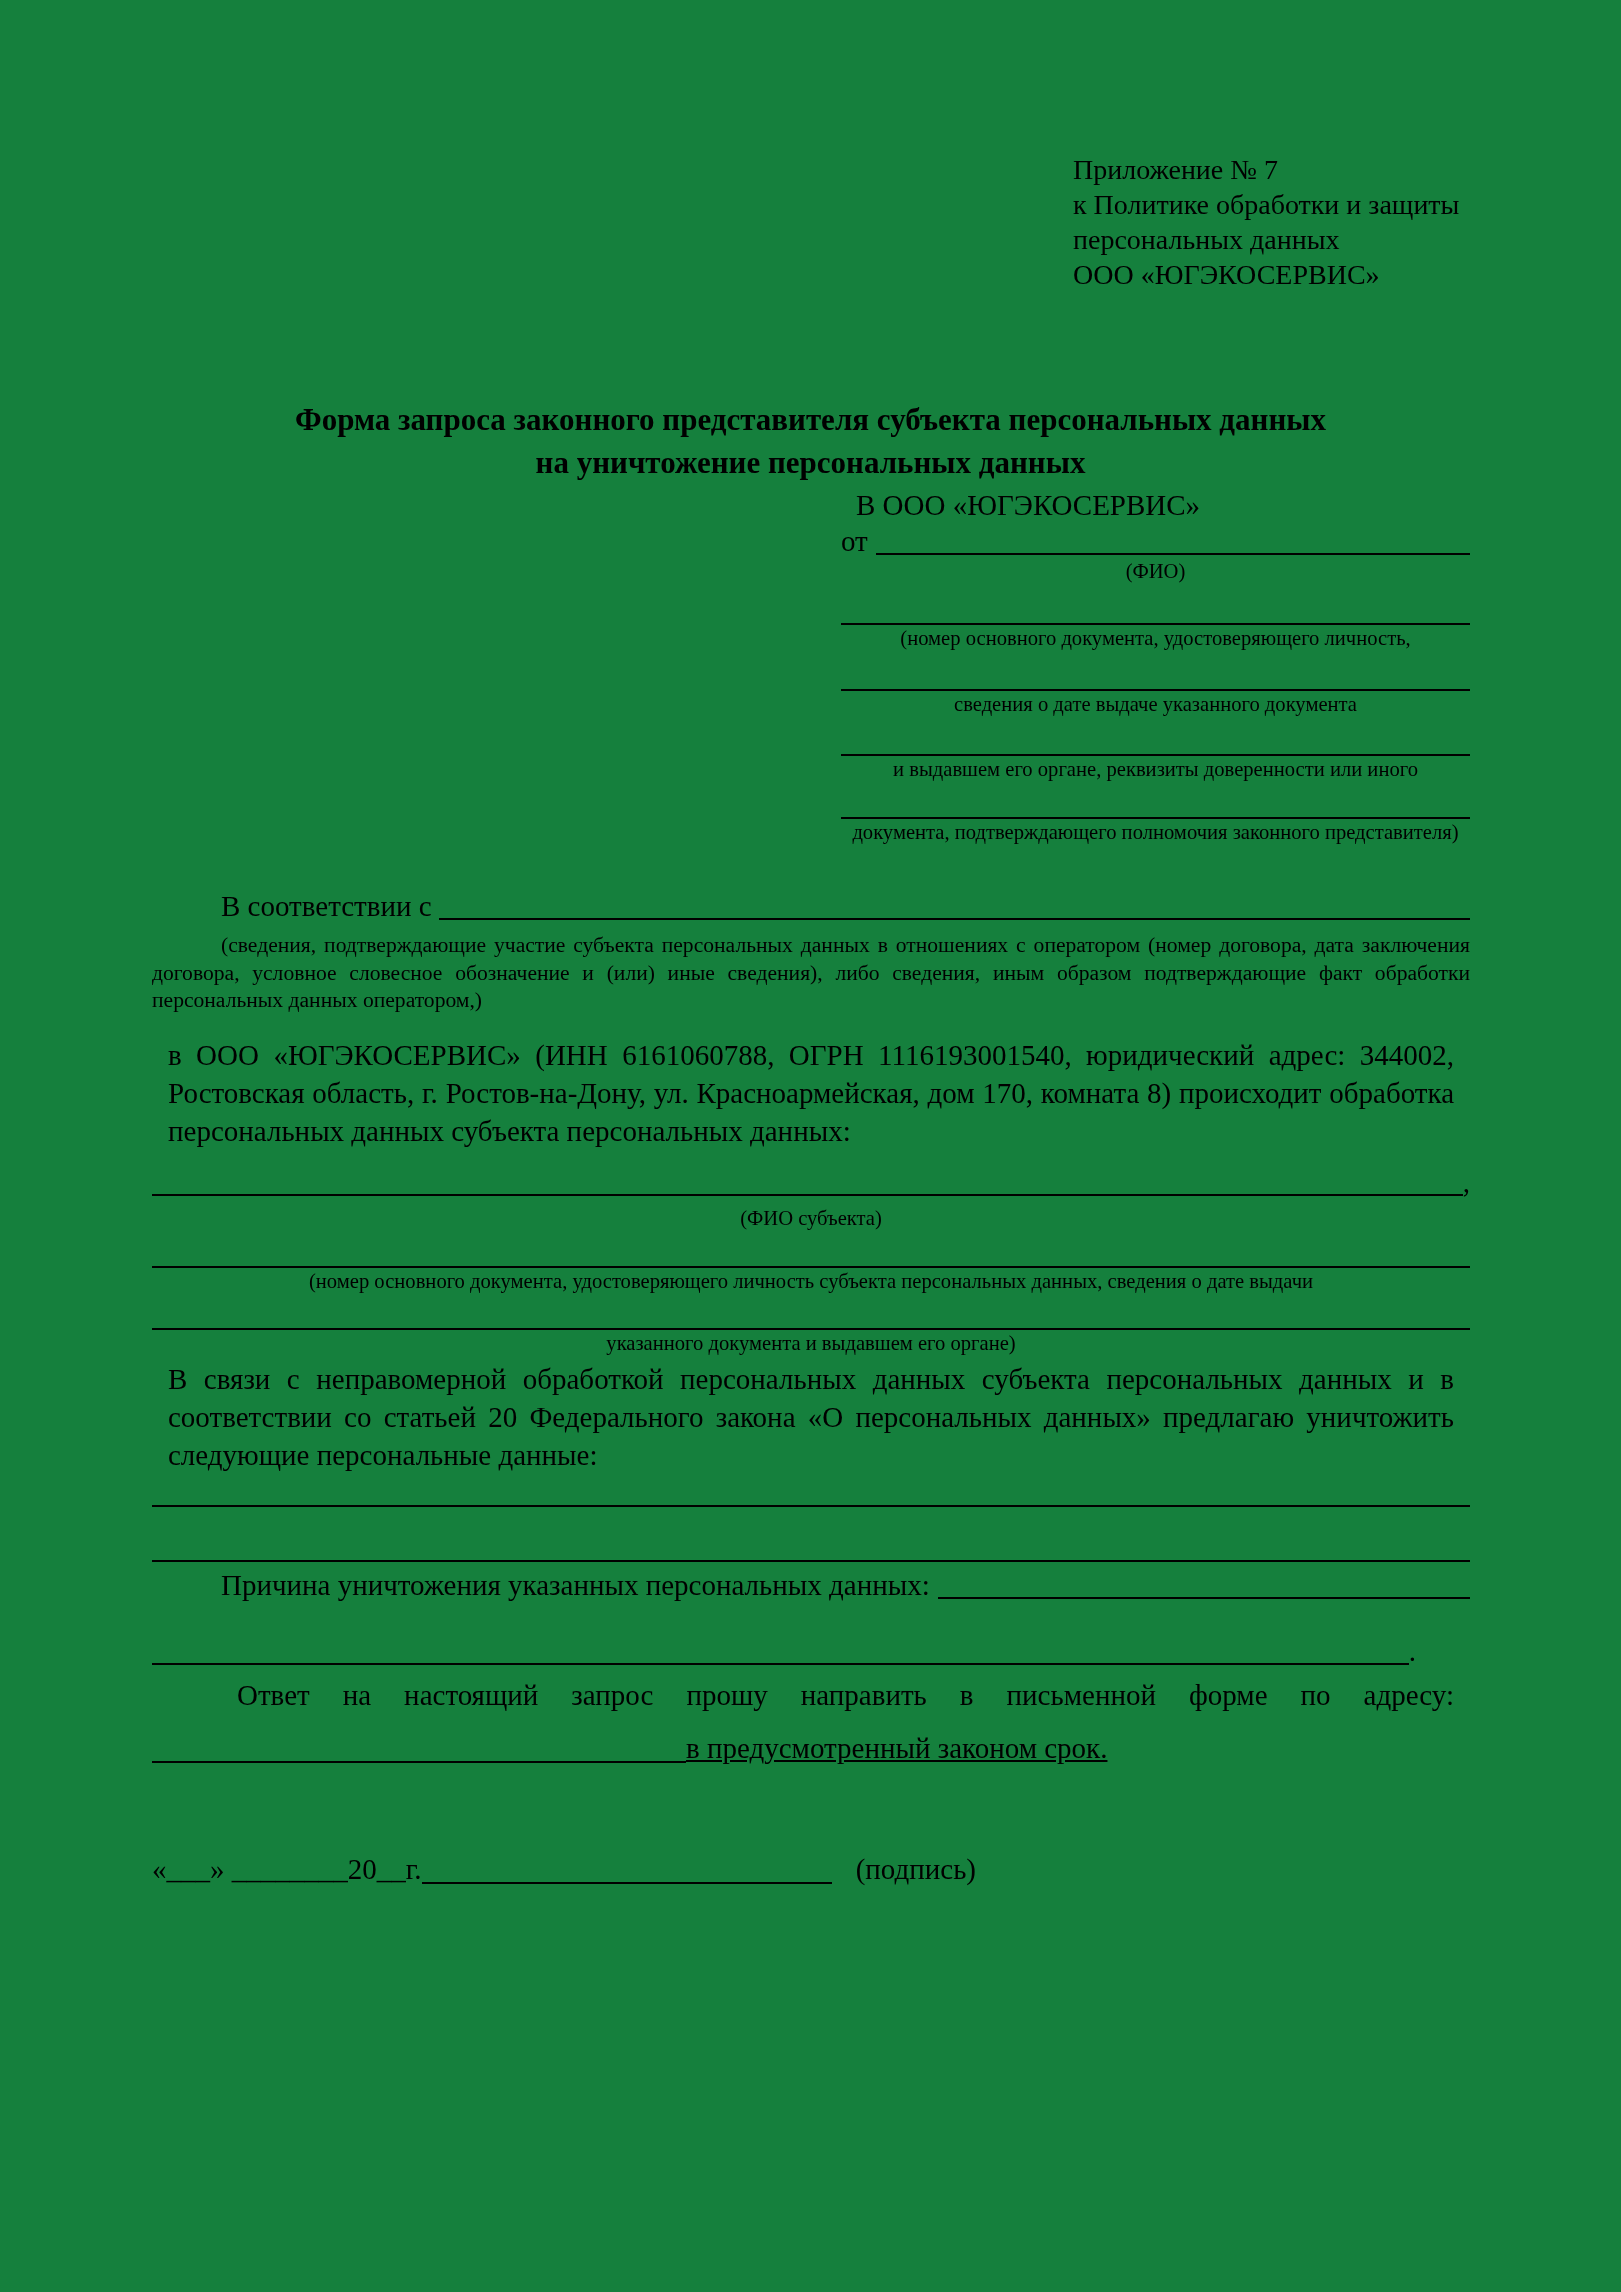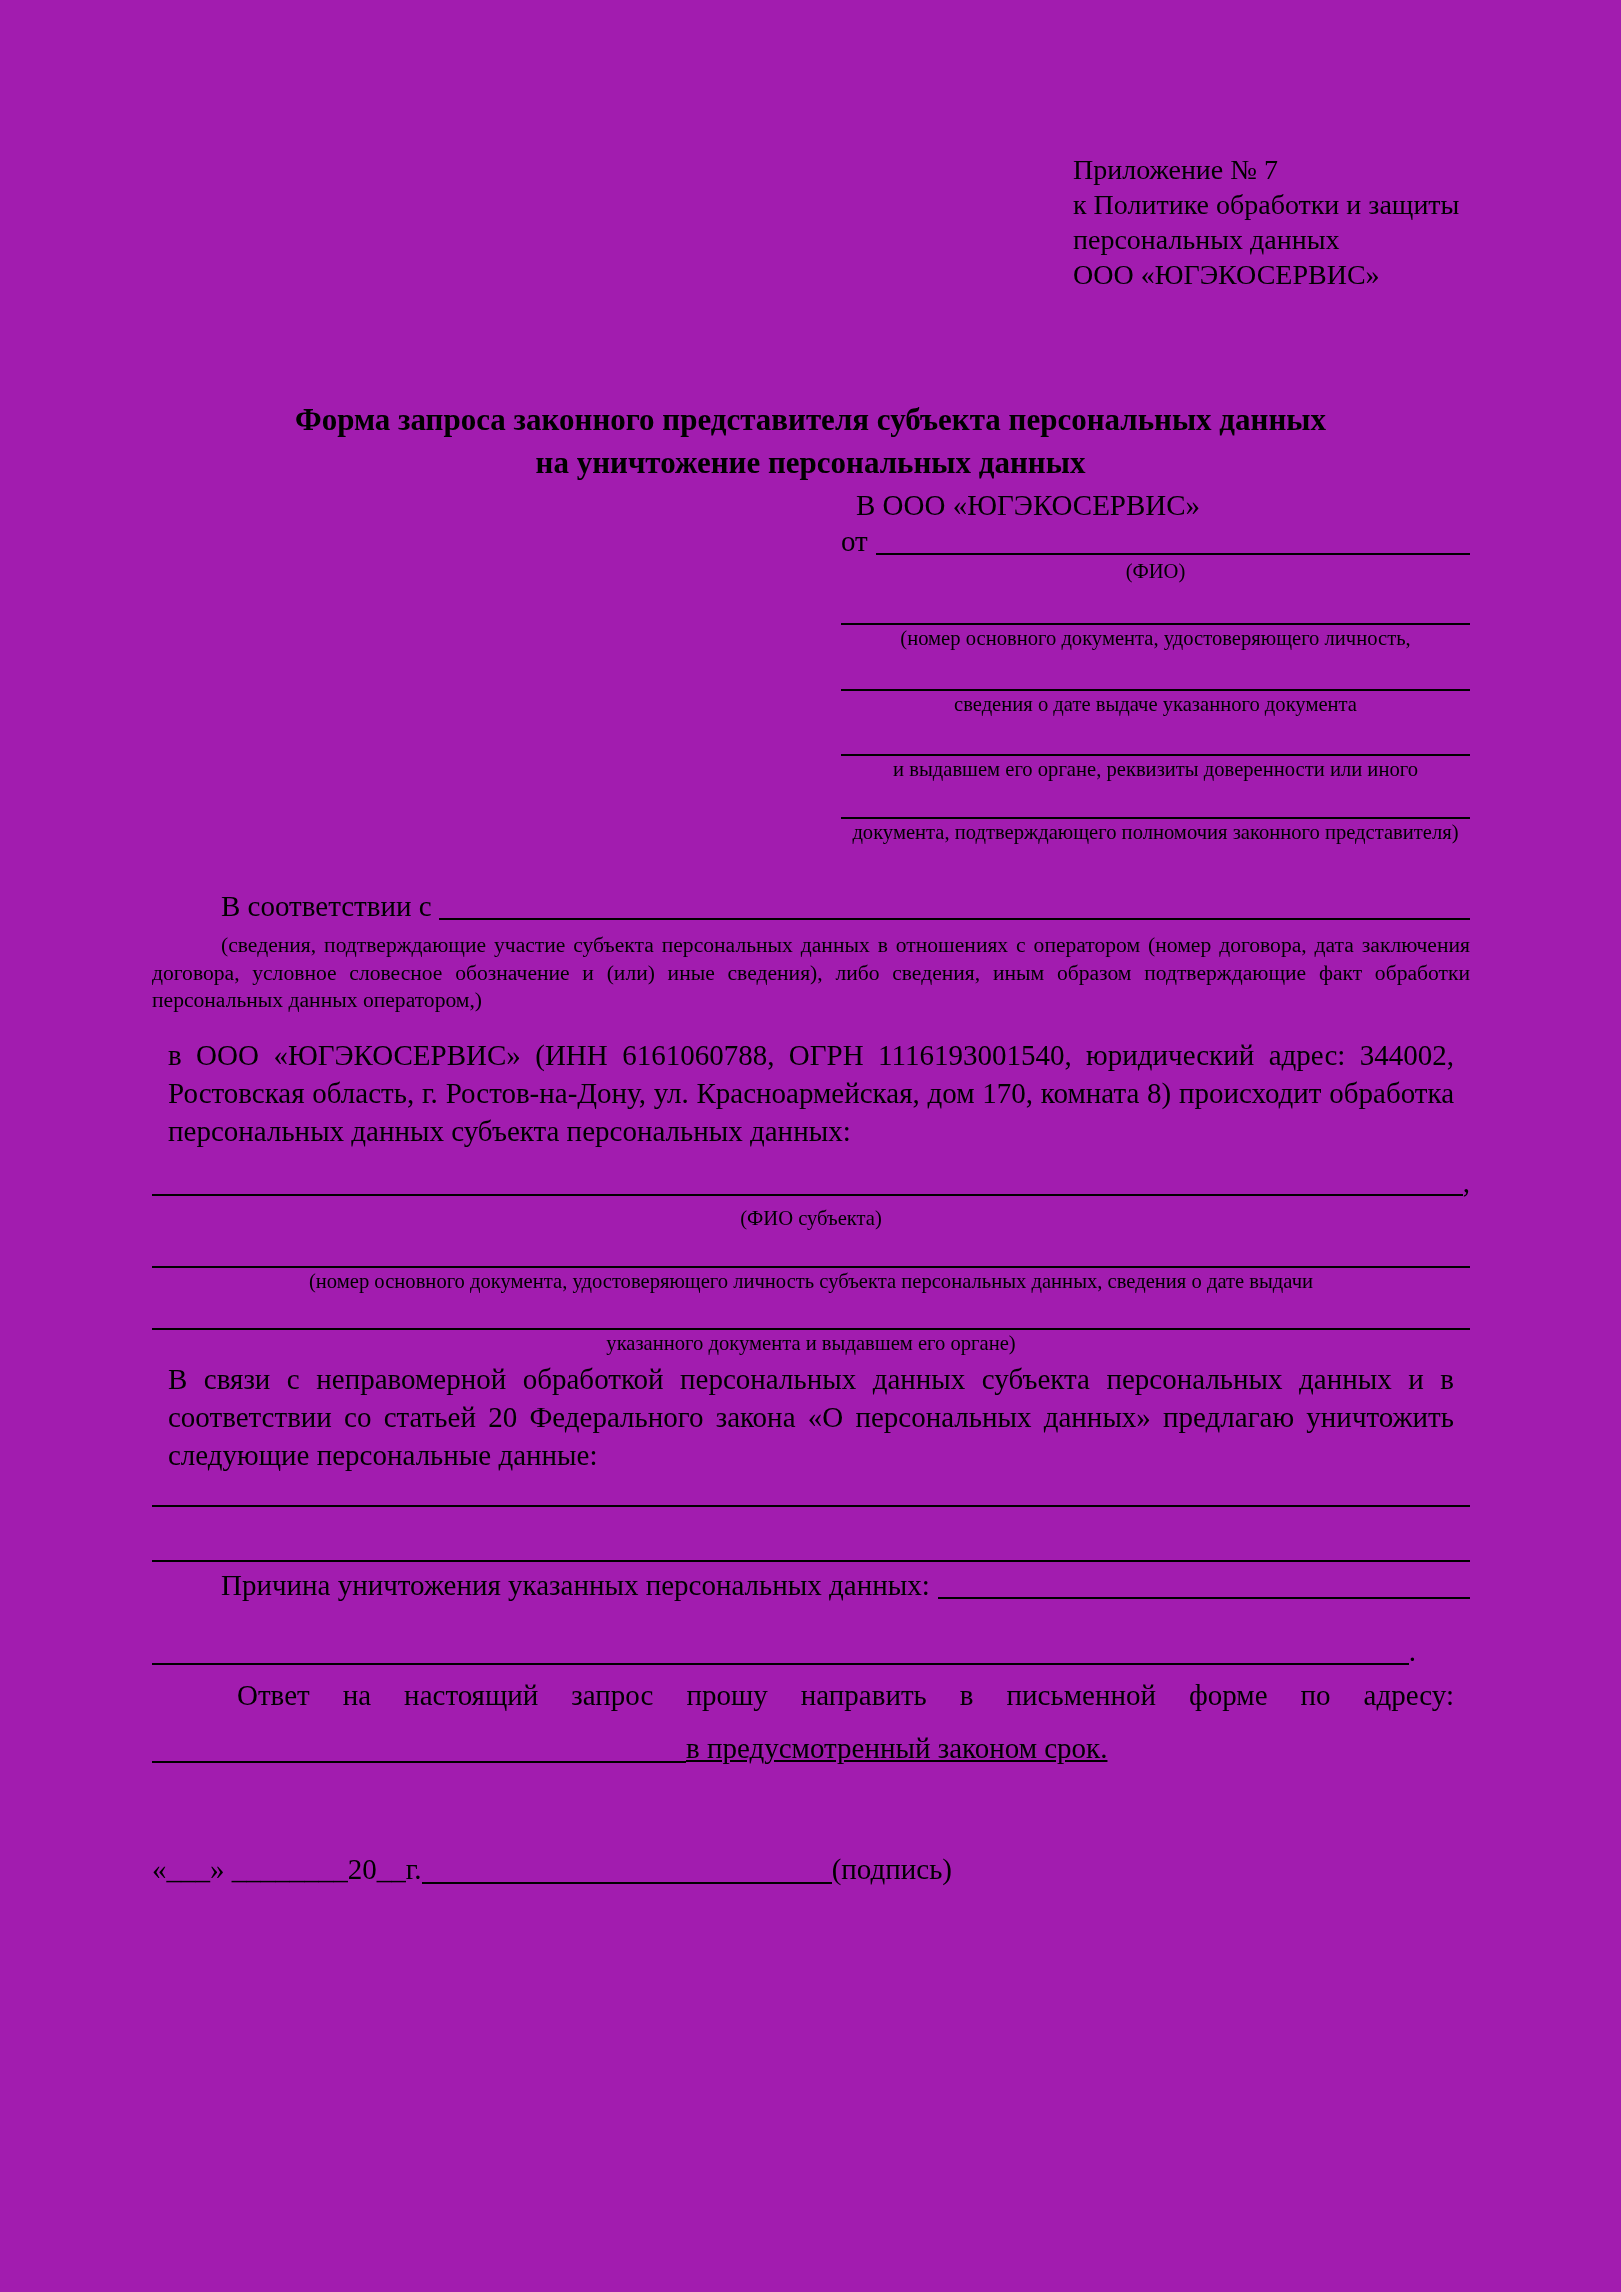--- a/index.html
+++ b/index.html
@@ -1,17 +1,17 @@
 <!DOCTYPE html>
 <html><head>
 <meta charset="utf-8">
 <style>
   html,body { margin:0; padding:0; background:#ffffff; }
   .page {
-    position:relative; width:1621px; height:2293px; background:#a21caf;
+    position:relative; width:1621px; height:2293px; background:#15803d;
     color:#000; font-family:"Liberation Serif","DejaVu Serif",serif;
     overflow:hidden;
   }
   
   .appendix { margin:152px 0 0 1073px; font-size:28px; line-height:35px; }
   
   .title { margin:106px 78px 0 78px; text-align:center; font-weight:bold; font-size:31px; line-height:43px; }
   
   .addressee { margin:2px 0 0 856px; font-size:29px; line-height:39px; }
   .fillcol { margin-left:841px; width:629px; }
@@ -39,21 +39,21 @@
   .body .cap.c1 { margin-top:8px; }
   .body .rule.b1 { margin-top:35px; }
   .body .rule.b2 { margin-top:35px; }
   .body .rule.w1 { margin-top:31px; }
   .body .rule.w2 { margin-top:53px; }
   .reason-row { display:flex; margin-top:7.8px; padding-left:69px; font-size:29px; line-height:33px; }
   .term-row { display:flex; margin-top:7.8px; font-size:29px; line-height:37px;text-decoration:underline; }
   .term-row .u-seg { width:534px; border-bottom:2px solid #000; margin-bottom:3.9px; }
   .term-row .txt { white-space:pre; }
   .sign-row { display:flex; margin-top:84px; font-size:29px; line-height:37px; }
-  .sig-group { display:flex; }
+  .sig-group { display:flex;gap:24px; }
   .sig-group .u-seg { width:410px; border-bottom:2px solid #000; margin-bottom:3.9px; }
 </style>
 </head>
 <body>
 
 <div class="page">
 
   <div class="appendix">
     <div>Приложение № 7</div>
     <div>к Политике обработки и защиты</div>

